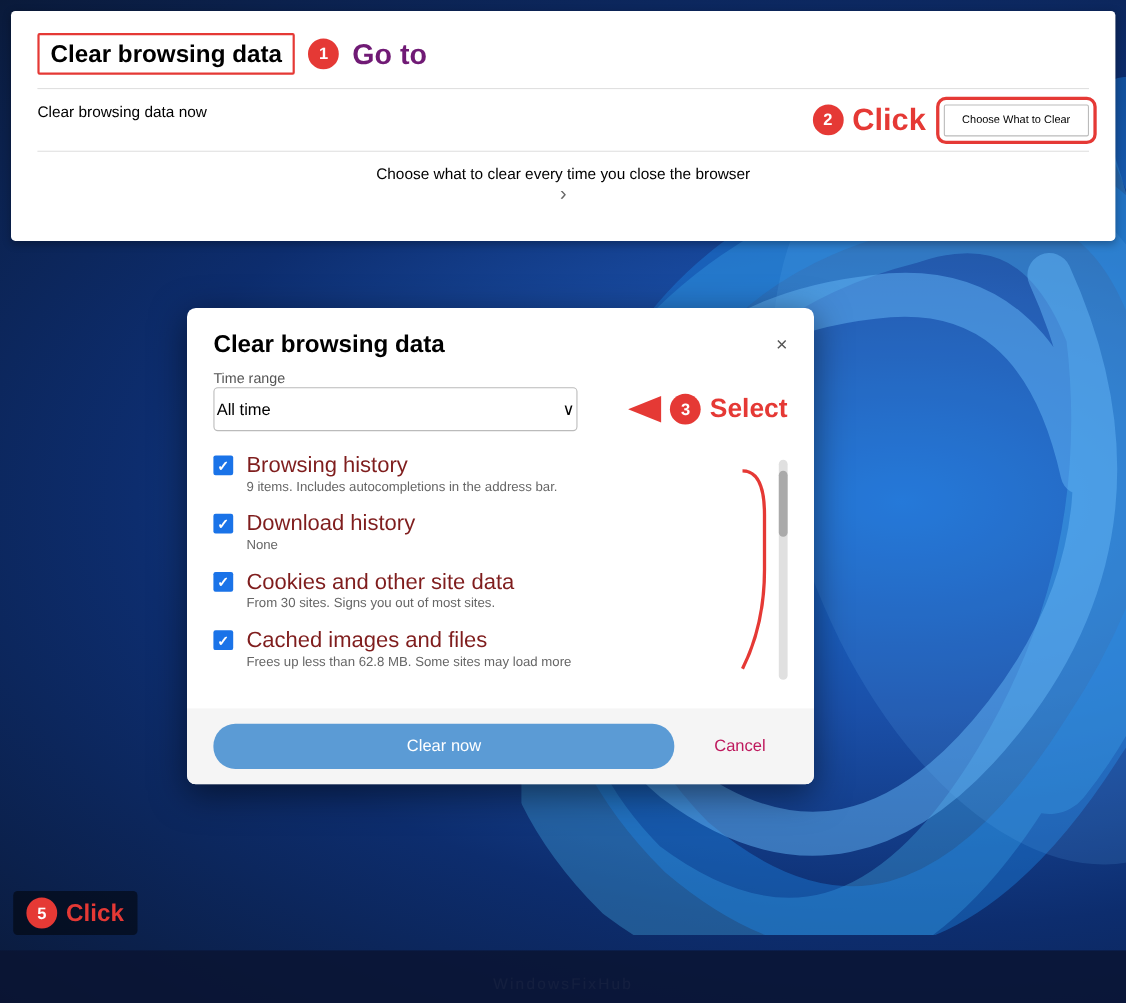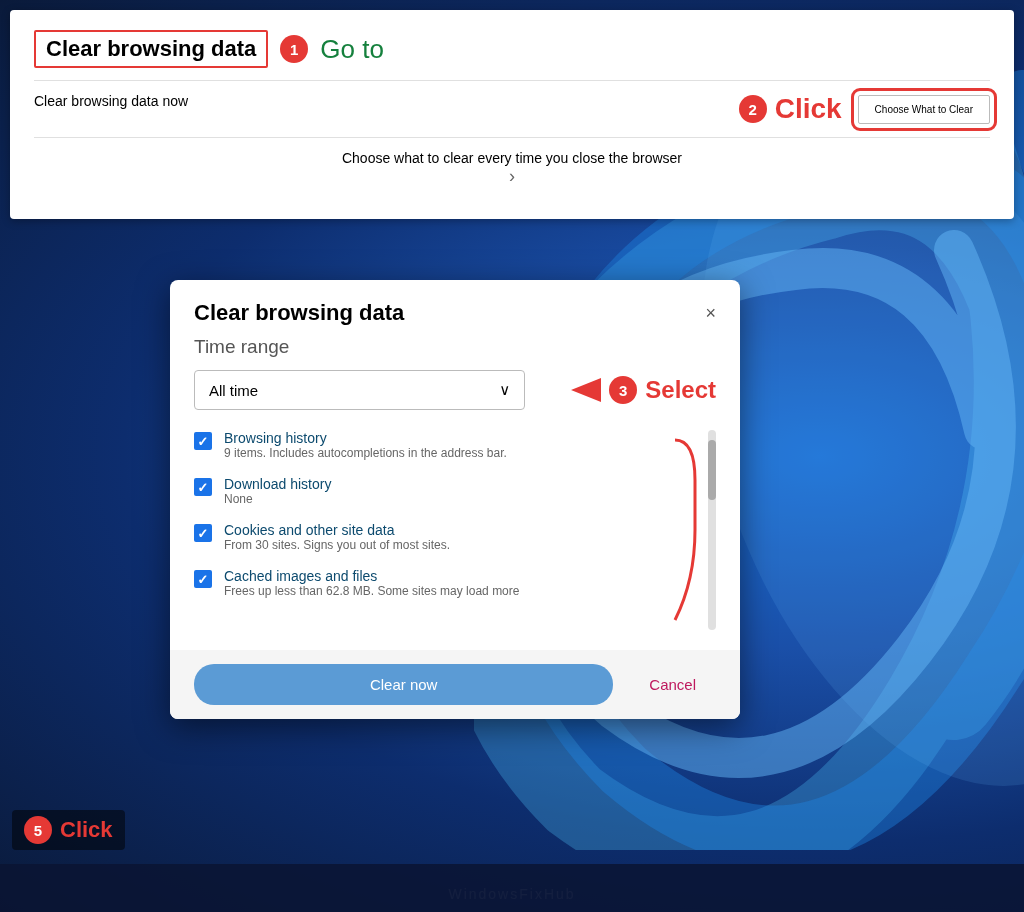--- a/index.html
+++ b/index.html
@@ -68,22 +68,22 @@
       display: flex;
       align-items: center;
       justify-content: center;
       font-weight: 700;
       font-size: 15px;
       flex-shrink: 0;
     }
 
     .goto-text {
       font-size: 26px;
-      font-weight: 400;
-      color: #15803d;
+      font-weight: 700;
+      color: #701a75;
     }
 
     .panel-description {
       font-size: 13px;
       color: #333;
       margin-bottom: 16px;
     }
 
     .manage-link {
       color: #1a73e8;
@@ -181,40 +181,40 @@
       background: none;
       border: none;
       line-height: 1;
     }
 
     .dialog-body {
       padding: 0 24px 20px;
     }
 
     .time-range-label {
-      font-size: 19px;
+      font-size: 13px;
       color: #555;
-      margin-bottom: 12px;
+      margin-bottom: 1px;
     }
 
     .time-range-row {
       display: flex;
       align-items: center;
       gap: 16px;
       margin-bottom: 20px;
     }
 
     .time-range-select {
       flex: 1;
       display: flex;
       align-items: center;
       justify-content: space-between;
       border: 1.5px solid #bbb;
       border-radius: 4px;
-      padding: 10px 14px;
+      padding: 10px 2px;
       font-size: 15px;
       cursor: pointer;
     }
 
     .arrow-indicator {
       display: flex;
       align-items: center;
       gap: 8px;
     }
 
@@ -268,23 +268,23 @@
 
     .checkbox-check {
       color: #fff;
       font-size: 13px;
       font-weight: 700;
     }
 
     .checkbox-content {}
 
     .checkbox-title {
-      font-size: 14px;
+      font-size: 20px;
       font-weight: 500;
-      color: #0c4a6e;
+      color: #7f1d1d;
     }
 
     .checkbox-desc {
       font-size: 12px;
       color: #666;
     }
 
     
     .dialog-scroll-area {
       display: flex;

